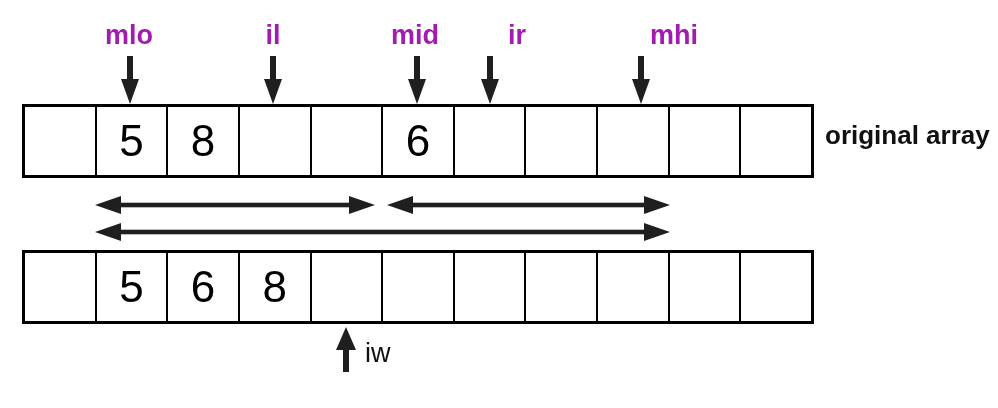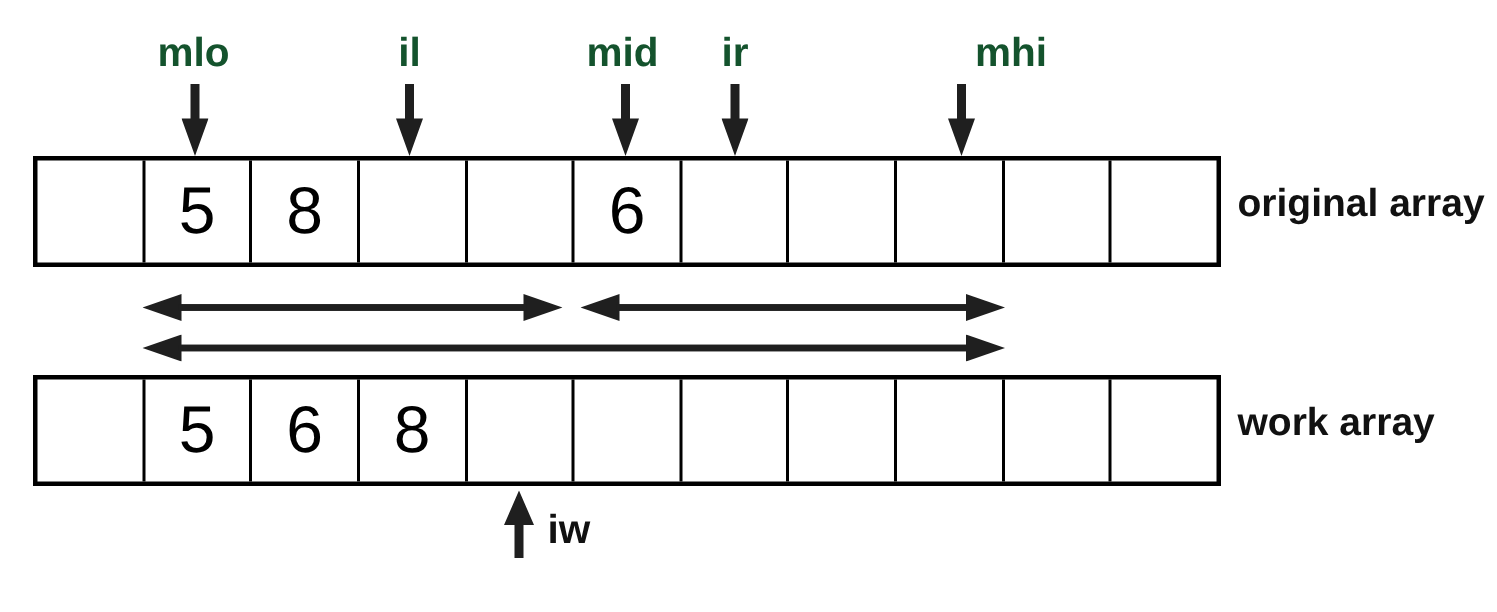--- a/index.html
+++ b/index.html
@@ -17,29 +17,29 @@
     color: #000000;
   }
   
   .ptr-label {
     position: absolute;
     top: 22px;
     transform: translateX(-50%);
     font-size: 27px;
     font-weight: bold;
     line-height: 27px;
-    color: #14532d;
+    color: #a21caf;
     white-space: nowrap;
   }
   .ptr-label-bottom {
     position: absolute;
     left: 365px;
     top: 340px;
     font-size: 27px;
-    font-weight: bold;
+    font-weight: normal;
     line-height: 27px;
     color: #111111;
     white-space: nowrap;
   }
   
   .array-row {
     position: absolute;
     left: 22px;
     width: 792px;
     height: 74px;
@@ -79,21 +79,21 @@
   .arrow-svg { position: absolute; display: block; }
 </style>
 </head>
 <body>
 
 <div class="canvas">
 
   <div class="ptr-label" style="left:129px">mlo</div>
   <div class="ptr-label" style="left:273px">il</div>
   <div class="ptr-label" style="left:415px">mid</div>
-  <div class="ptr-label" style="left:490px">ir</div>
+  <div class="ptr-label" style="left:517px">ir</div>
   <div class="ptr-label" style="left:674px">mhi</div>
 
   <svg class="arrow-svg" style="left:121px;top:56px" width="18" height="48" viewBox="0 0 18 48">
     <polygon points="6,0 12,0 12,23 18,23 9,48 0,23 6,23" fill="#1f1f1f"></polygon>
   </svg>
   <svg class="arrow-svg" style="left:264px;top:56px" width="18" height="48" viewBox="0 0 18 48">
     <polygon points="6,0 12,0 12,23 18,23 9,48 0,23 6,23" fill="#1f1f1f"></polygon>
   </svg>
   <svg class="arrow-svg" style="left:408px;top:56px" width="18" height="48" viewBox="0 0 18 48">
     <polygon points="6,0 12,0 12,23 18,23 9,48 0,23 6,23" fill="#1f1f1f"></polygon>
@@ -142,20 +142,19 @@
     <div class="cell">6</div>
     <div class="cell">8</div>
     <div class="cell"></div>
     <div class="cell"></div>
     <div class="cell"></div>
     <div class="cell"></div>
     <div class="cell"></div>
     <div class="cell"></div>
     <div class="cell"></div>
   </div>
-  <div class="side-label side-label-work">work array</div>
 
   <svg class="arrow-svg" style="left:336px;top:327px" width="20" height="45" viewBox="0 0 20 45">
     <polygon points="10,0 20,23 13,23 13,45 7,45 7,23 0,23" fill="#1f1f1f"></polygon>
   </svg>
   <div class="ptr-label-bottom">iw</div>
 
 </div>
 
 </body></html>

